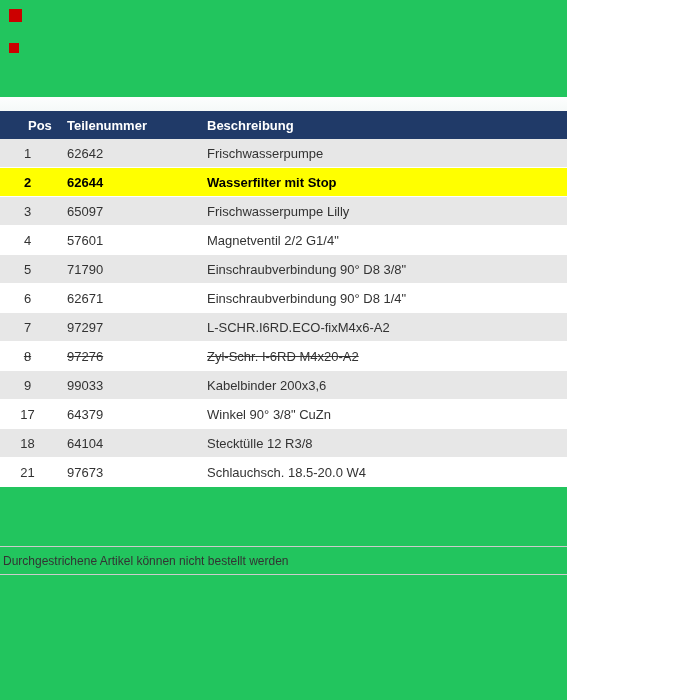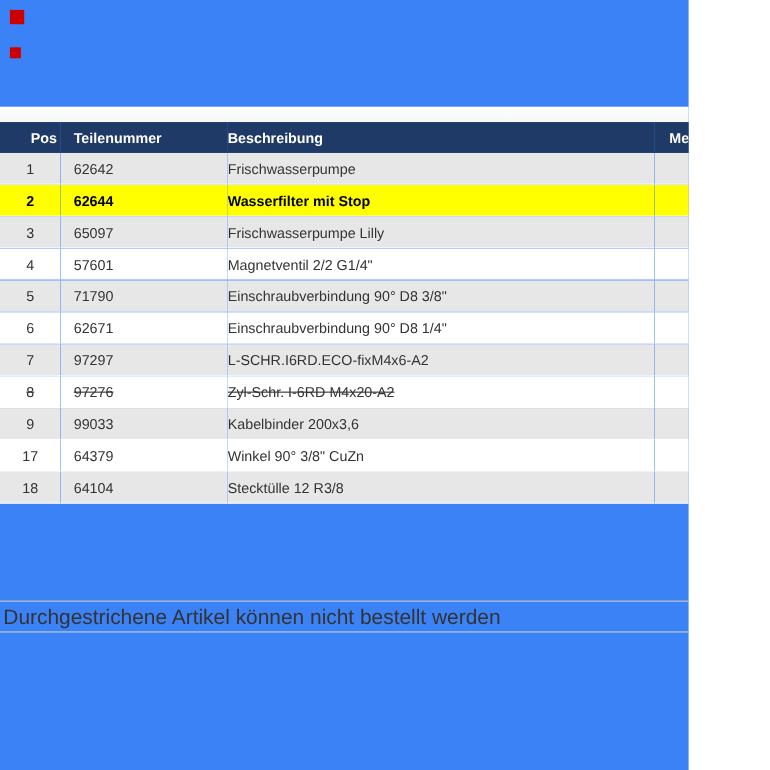--- a/index.html
+++ b/index.html
@@ -3,23 +3,23 @@
 <meta charset="utf-8">
 <style>
   html, body {
     margin: 0;
     padding: 0;
     background: #ffffff;
     font-family: "Liberation Sans", "DejaVu Sans", sans-serif;
   }
   .page {
     position: relative;
-    width: 626px;
+    width: 567px;
     height: 700px;
-    background: #3b82f6;
+    background: #22c55e;
     overflow: hidden;
   }
   .red-marker {
     position: absolute;
     left: 9px;
   }
   .red-marker.m1 { top: 9px;  width: 13px; height: 13px; }
   .red-marker.m2 { top: 43px; width: 10px; height: 10px; }
   .pre-table-tint {
     position: absolute;
@@ -74,21 +74,21 @@
   tbody tr.struck td { text-decoration: line-through; }
   .footer-note {
     position: absolute;
     top: 546px;
     left: 0;
     width: 700px;
     height: 29px;
     line-height: 29px;
     border-top: 1px solid #cccccc;
     border-bottom: 1px solid #cccccc;
-    font-size: 19px;
+    font-size: 12px;
     color: #333333;
     padding-left: 3px;
     box-sizing: border-box;
   }
 </style>
 </head>
 <body>
 
 <div class="page">
 
@@ -172,18 +172,24 @@
           <td class="part">64379</td>
           <td class="desc">Winkel 90° 3/8" CuZn</td>
           <td class="qty">1</td>
         </tr>
         <tr>
           <td class="pos">18</td>
           <td class="part">64104</td>
           <td class="desc">Stecktülle 12 R3/8</td>
           <td class="qty">1</td>
         </tr>
+        <tr>
+          <td class="pos">21</td>
+          <td class="part">97673</td>
+          <td class="desc">Schlauchsch. 18.5-20.0 W4</td>
+          <td class="qty">2</td>
+        </tr>
       </tbody>
   </table>
 
   <div class="footer-note">Durchgestrichene Artikel können nicht bestellt werden</div>
 
 </div>
 
 </body></html>

